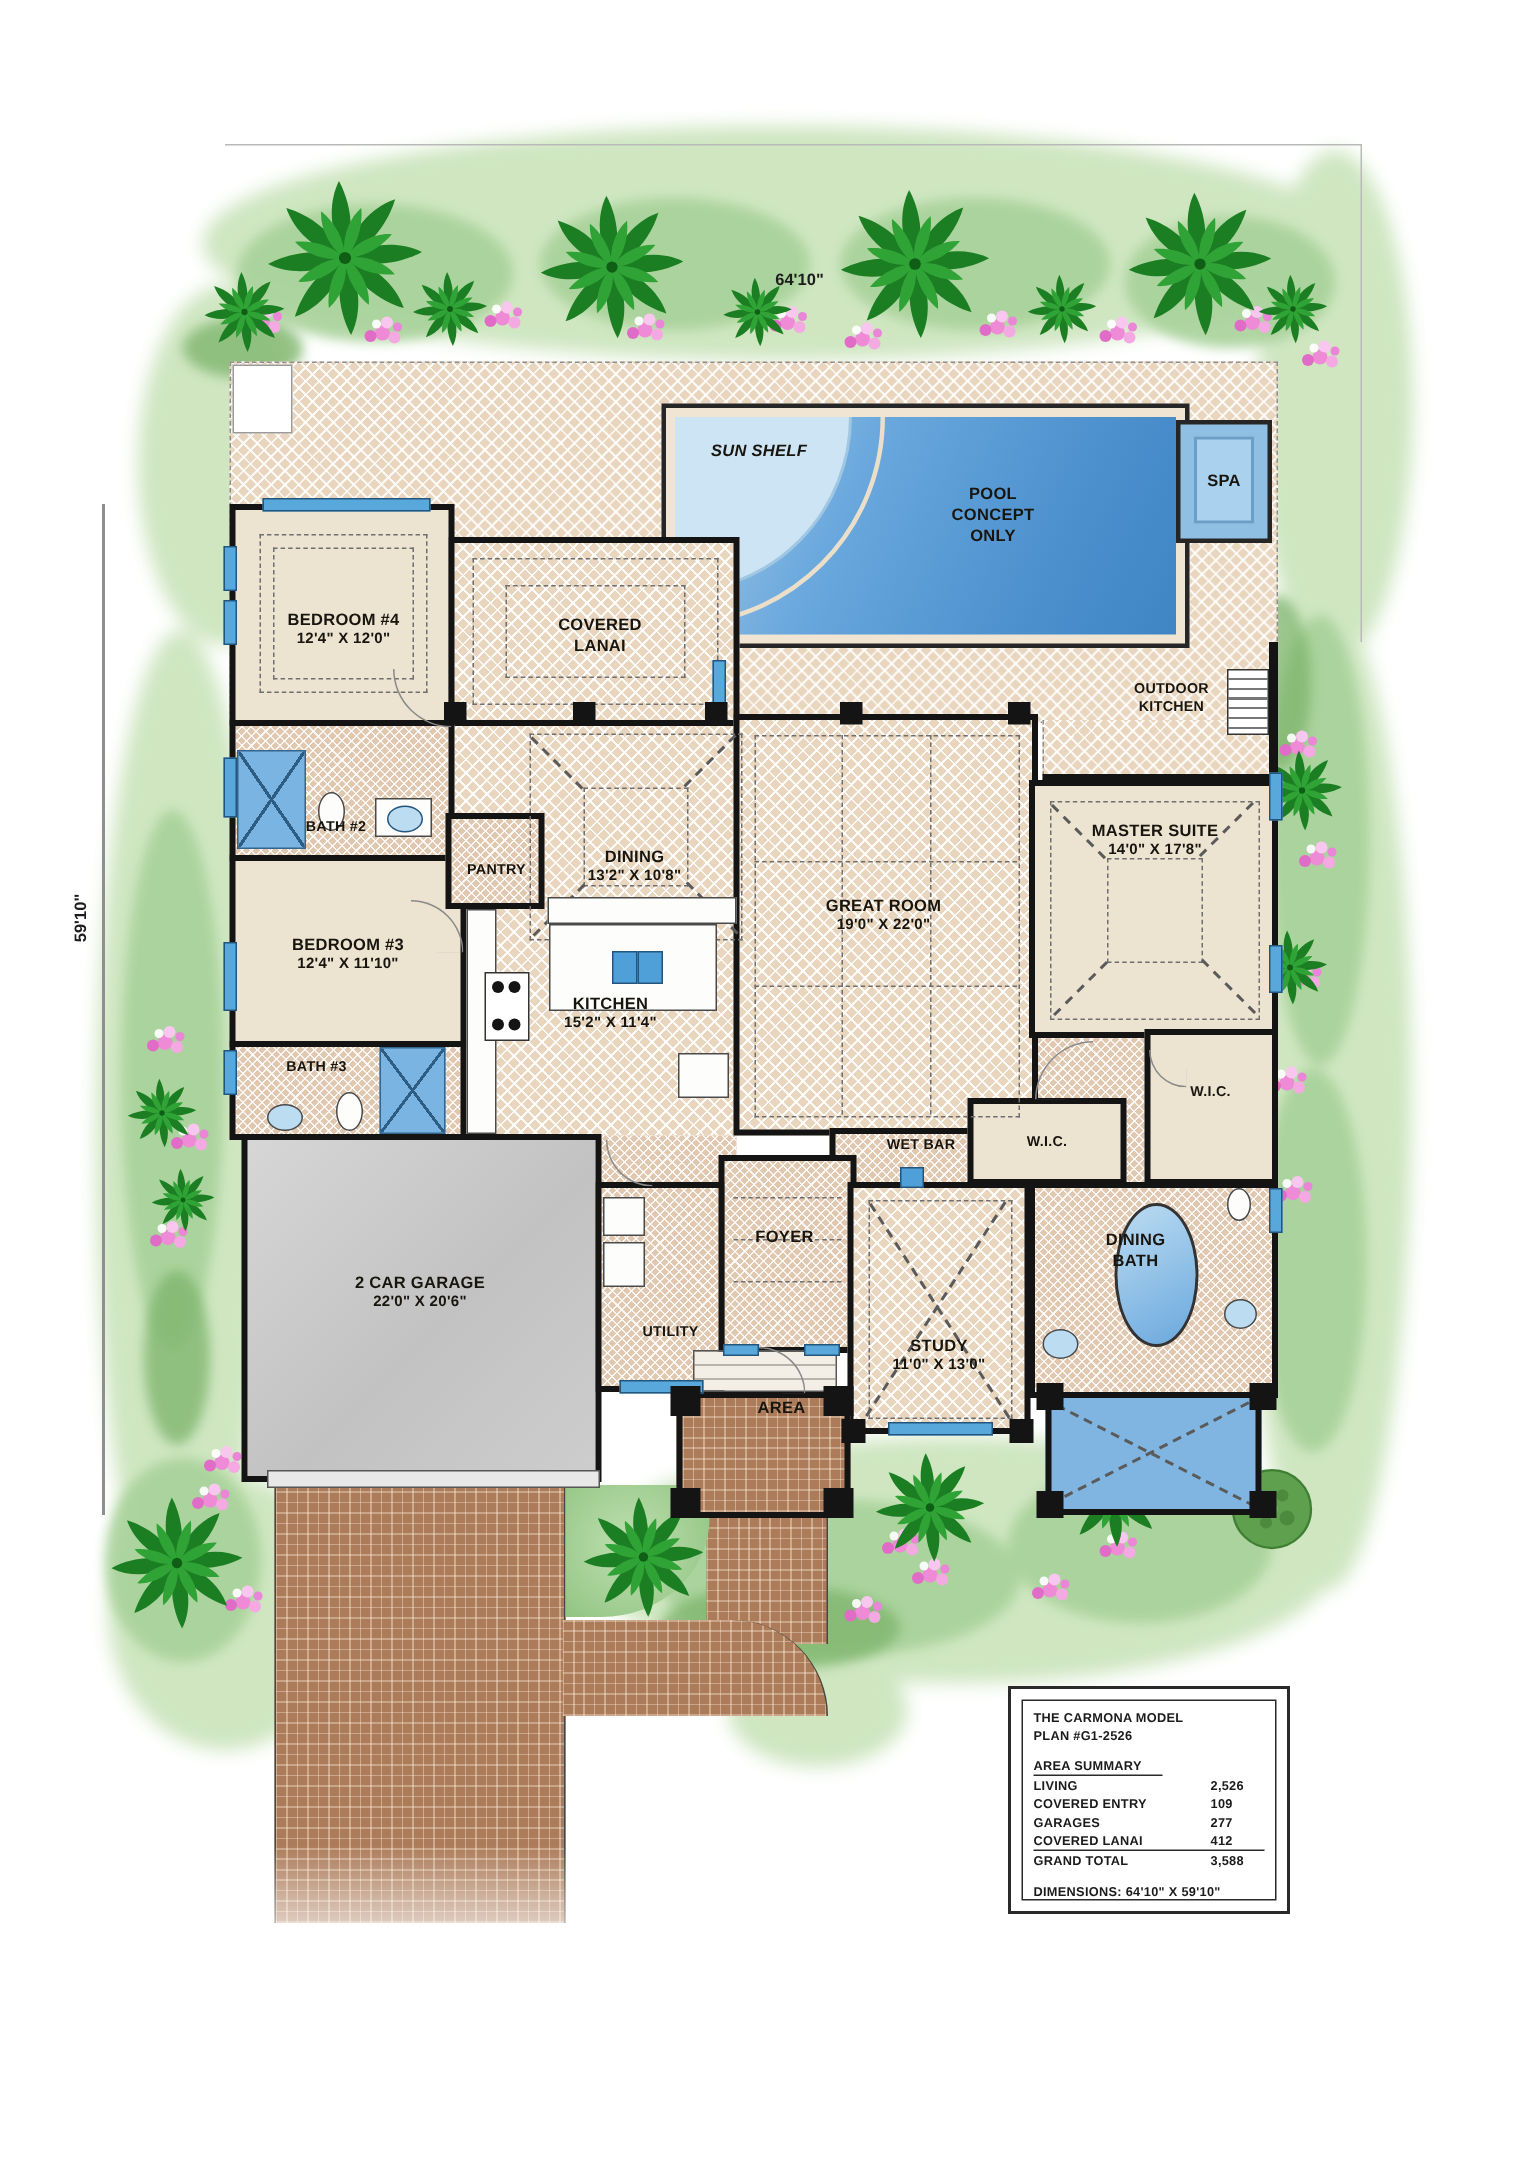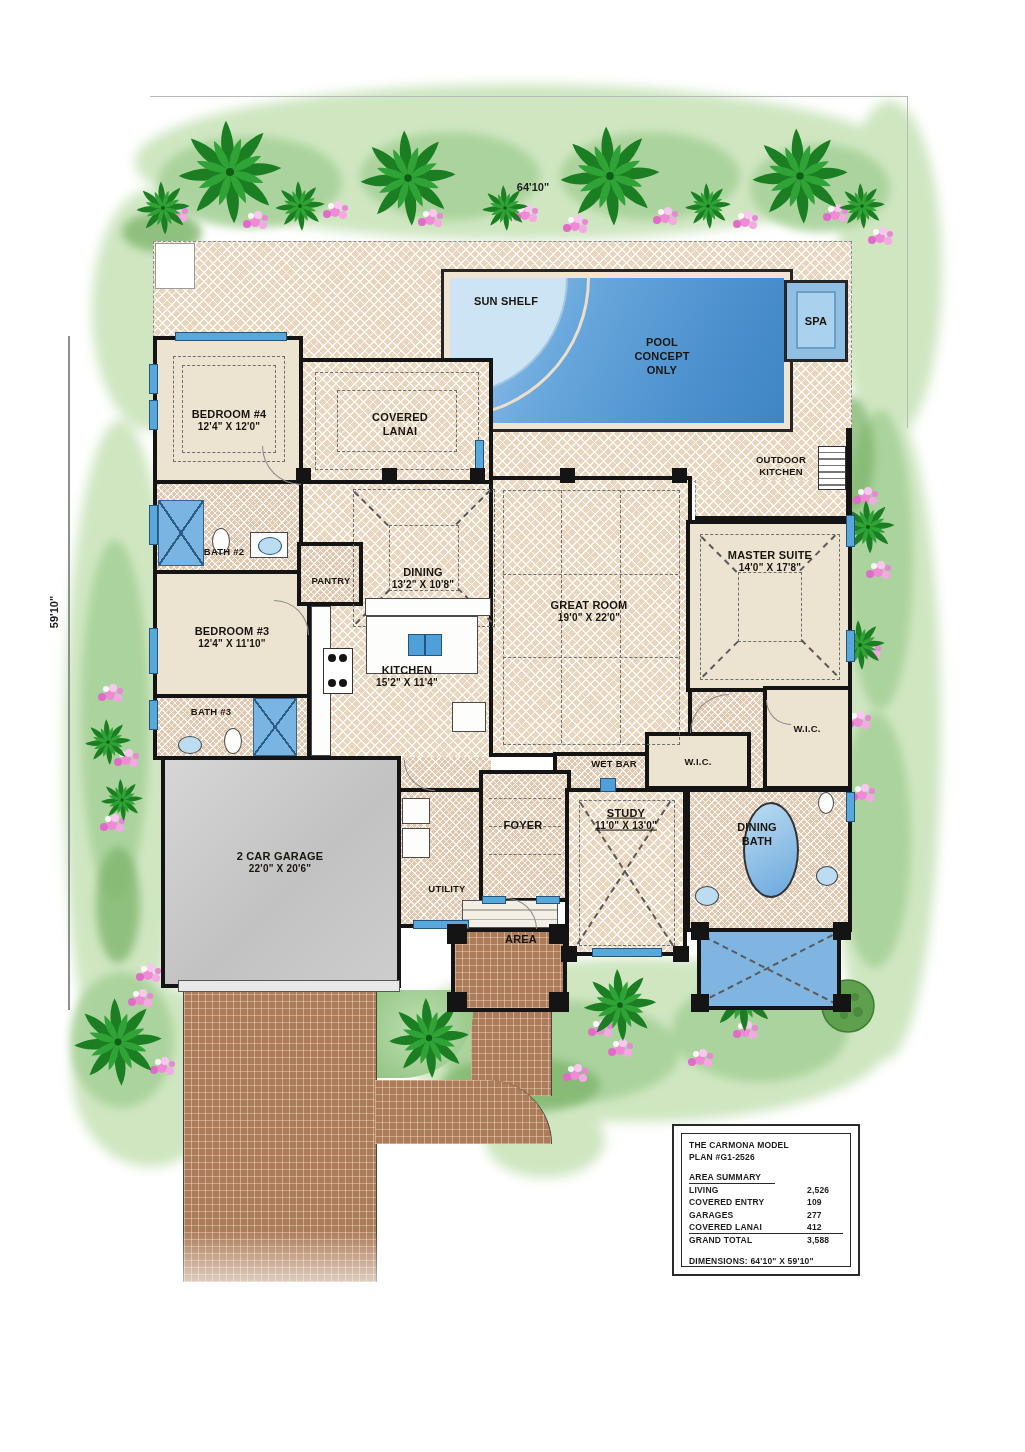--- a/index.html
+++ b/index.html
@@ -384,22 +384,22 @@
   <div class="drive floor-brick" style="left:183px;top:986px;width:192px;height:296px;border-left:1.5px solid #4a463f;border-right:1.5px solid #4a463f;"></div>
   <div class="drive floor-brick" style="left:471px;top:1010px;width:80px;height:86px;border-right:1.5px solid #4a463f;"></div>
   <div class="drive floor-brick" style="left:375px;top:1080px;width:176px;height:64px;border-radius:0 64px 0 0;border-right:1.5px solid #4a463f;"></div>
   <div class="pocket">
     <svg width="96" height="88">
       <use href="#palm" transform="translate(52,48) scale(1.05)"></use>
     </svg>
   </div>
   <div class="fade" style="left:160px;top:1230px;width:420px;height:100px;"></div>
 
-  <div class="lbl" style="left:506px;top:301px;">SUN SHELF</div>
-  <div class="lbl wrap" style="left:662px;top:344px;width:76px;margin-top:12px;">POOL CONCEPT ONLY</div>
+  <div class="lbl" style="left:506px;top:301px;font-style:italic;">SUN SHELF</div>
+  <div class="lbl wrap" style="left:662px;top:344px;width:76px;">POOL CONCEPT ONLY</div>
   <div class="lbl" style="left:816px;top:321px;">SPA</div>
   <div class="lbl wrap sm" style="left:781px;top:466px;width:72px;">OUTDOOR KITCHEN</div>
   <div class="lbl wrap" style="left:400px;top:424px;width:72px;">COVERED LANAI</div>
   <div class="lbl" style="left:229px;top:420px;">
     <span>BEDROOM #4</span>
     <span class="dims">12'4" X 12'0"</span>
   </div>
   <div class="lbl sm" style="left:224px;top:552px;">BATH #2</div>
   <div class="lbl sm" style="left:331px;top:581px;">PANTRY</div>
   <div class="lbl" style="left:423px;top:578px;">
@@ -425,21 +425,21 @@
   </div>
   <div class="lbl sm" style="left:614px;top:764px;">WET BAR</div>
   <div class="lbl sm" style="left:698px;top:762px;">W.I.C.</div>
   <div class="lbl sm" style="left:807px;top:729px;">W.I.C.</div>
   <div class="lbl" style="left:280px;top:862px;">
     <span>2 CAR GARAGE</span>
     <span class="dims">22'0" X 20'6"</span>
   </div>
   <div class="lbl sm" style="left:447px;top:889px;">UTILITY</div>
   <div class="lbl" style="left:523px;top:825px;">FOYER</div>
-  <div class="lbl" style="left:626px;top:819px;text-decoration:underline;">
+  <div class="lbl" style="left:626px;top:904px;">
     <span>STUDY</span>
     <span class="dims">11'0" X 13'0"</span>
   </div>
   <div class="lbl wrap" style="left:757px;top:834px;width:64px;">DINING BATH</div>
   <div class="lbl" style="left:521px;top:939px;">AREA</div>
 
   <div class="tb-outer">
     <div class="tb-inner">
       <div>THE CARMONA  MODEL</div>
       <div>PLAN #G1-2526</div>

